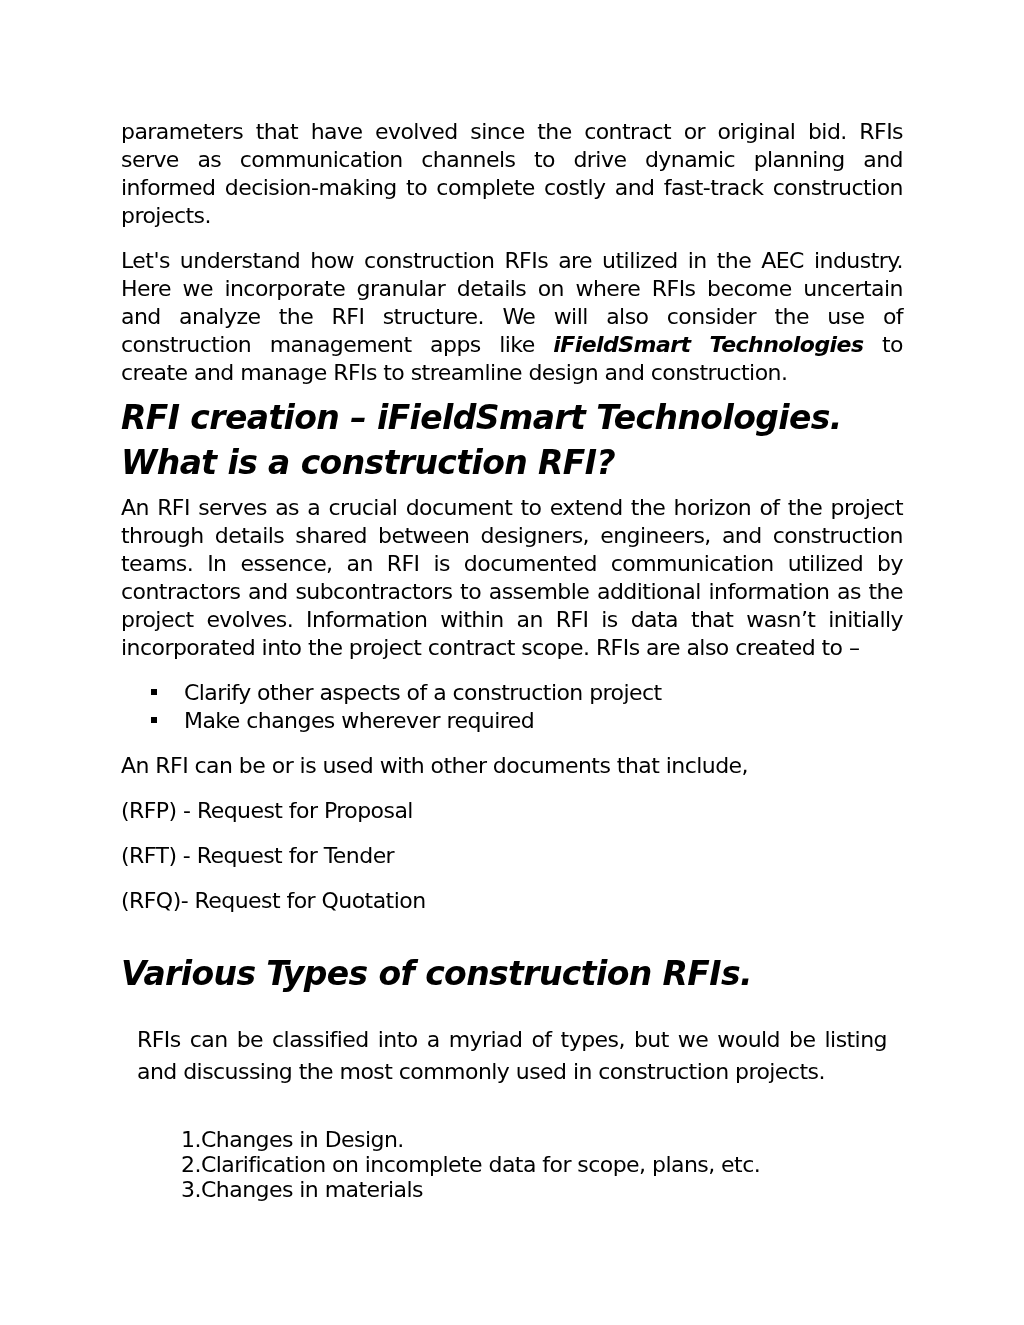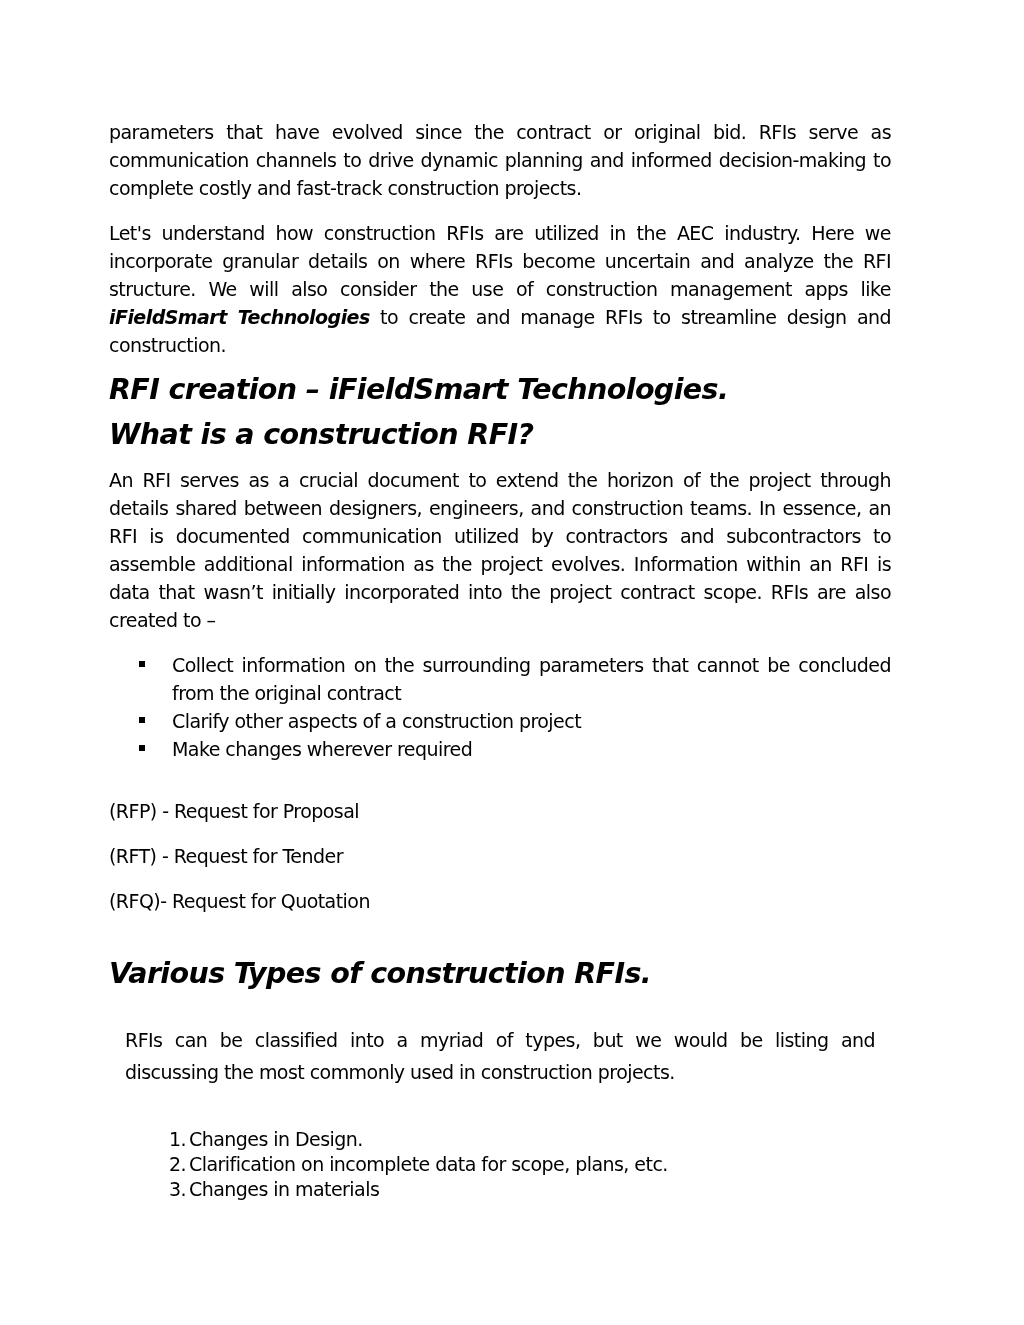--- a/index.html
+++ b/index.html
@@ -1,20 +1,20 @@
 <!DOCTYPE html>
 <html><head>
 <meta charset="utf-8">
 <style>
   html, body { margin: 0; padding: 0; background: #ffffff; }
   body {
     width: 1024px; height: 1325px; position: relative; overflow: hidden;
     font-family: "DejaVu Sans", sans-serif; color: #000;
   }
-  .page { position: absolute; left: 109px; top: 118px; width: 782px; font-size: 19px; }
+  .page { position: absolute; left: 121px; top: 118px; width: 782px; font-size: 22px; }
   .p { margin: 0; line-height: 28px; text-align: justify; letter-spacing: -0.55px; word-spacing: 0px; }
   .gap { height: 17px; }
   .h { margin: 0; line-height: 28px; font-weight: bold; letter-spacing: -0.6px; font-style: italic; }
   b { font-weight: bold; font-style: italic; }
   .bullets { list-style: none; margin: 0; padding: 0 0 0 63px; }
   .bullets li { position: relative; line-height: 28px; text-align: justify; letter-spacing: -0.55px; }
   .bullets li .sq { position: absolute; left: -33px; top: 10px; width: 6px; height: 6px; background: #000; }
   .num { list-style: none; margin: 0; padding: 0 0 0 60px; }
   .num li { line-height: 25px; letter-spacing: -0.55px; display: flex; }
   .num li .n { width: 20px; display: inline-block; }
@@ -34,26 +34,26 @@
   <h2 class="h">RFI creation – iFieldSmart Technologies.</h2>
   <div class="gap"></div>
 
   <h2 class="h">What is a construction RFI?</h2>
   <div class="gap"></div>
 
   <p class="p">An RFI serves as a crucial document to extend the horizon of the project through details shared between designers, engineers, and construction teams. In essence, an RFI is documented communication utilized by contractors and subcontractors to assemble additional information as the project evolves. Information within an RFI is data that wasn’t initially incorporated into the project contract scope. RFIs are also created to –</p>
   <div class="gap"></div>
 
   <ul class="bullets">
-    <li><span class="sq"></span><span>Collect information on the surrounding parameters that cannot be concluded from the original contract</span></li>
     <li><span class="sq"></span><span>Clarify other aspects of a construction project</span></li>
     <li><span class="sq"></span><span>Make changes wherever required</span></li>
   </ul>
   <div class="gap"></div>
 
+  <p class="p">An RFI can be or is used with other documents that include,</p>
   <div class="gap"></div>
   <p class="p">(RFP) - Request for Proposal</p>
   <div class="gap"></div>
   <p class="p">(RFT) - Request for Tender</p>
   <div class="gap"></div>
   <p class="p">(RFQ)- Request for Quotation</p>
   <div style="height:45px"></div>
 
   <h2 class="h">Various Types of construction RFIs.</h2>
   <div style="height:20px"></div>

